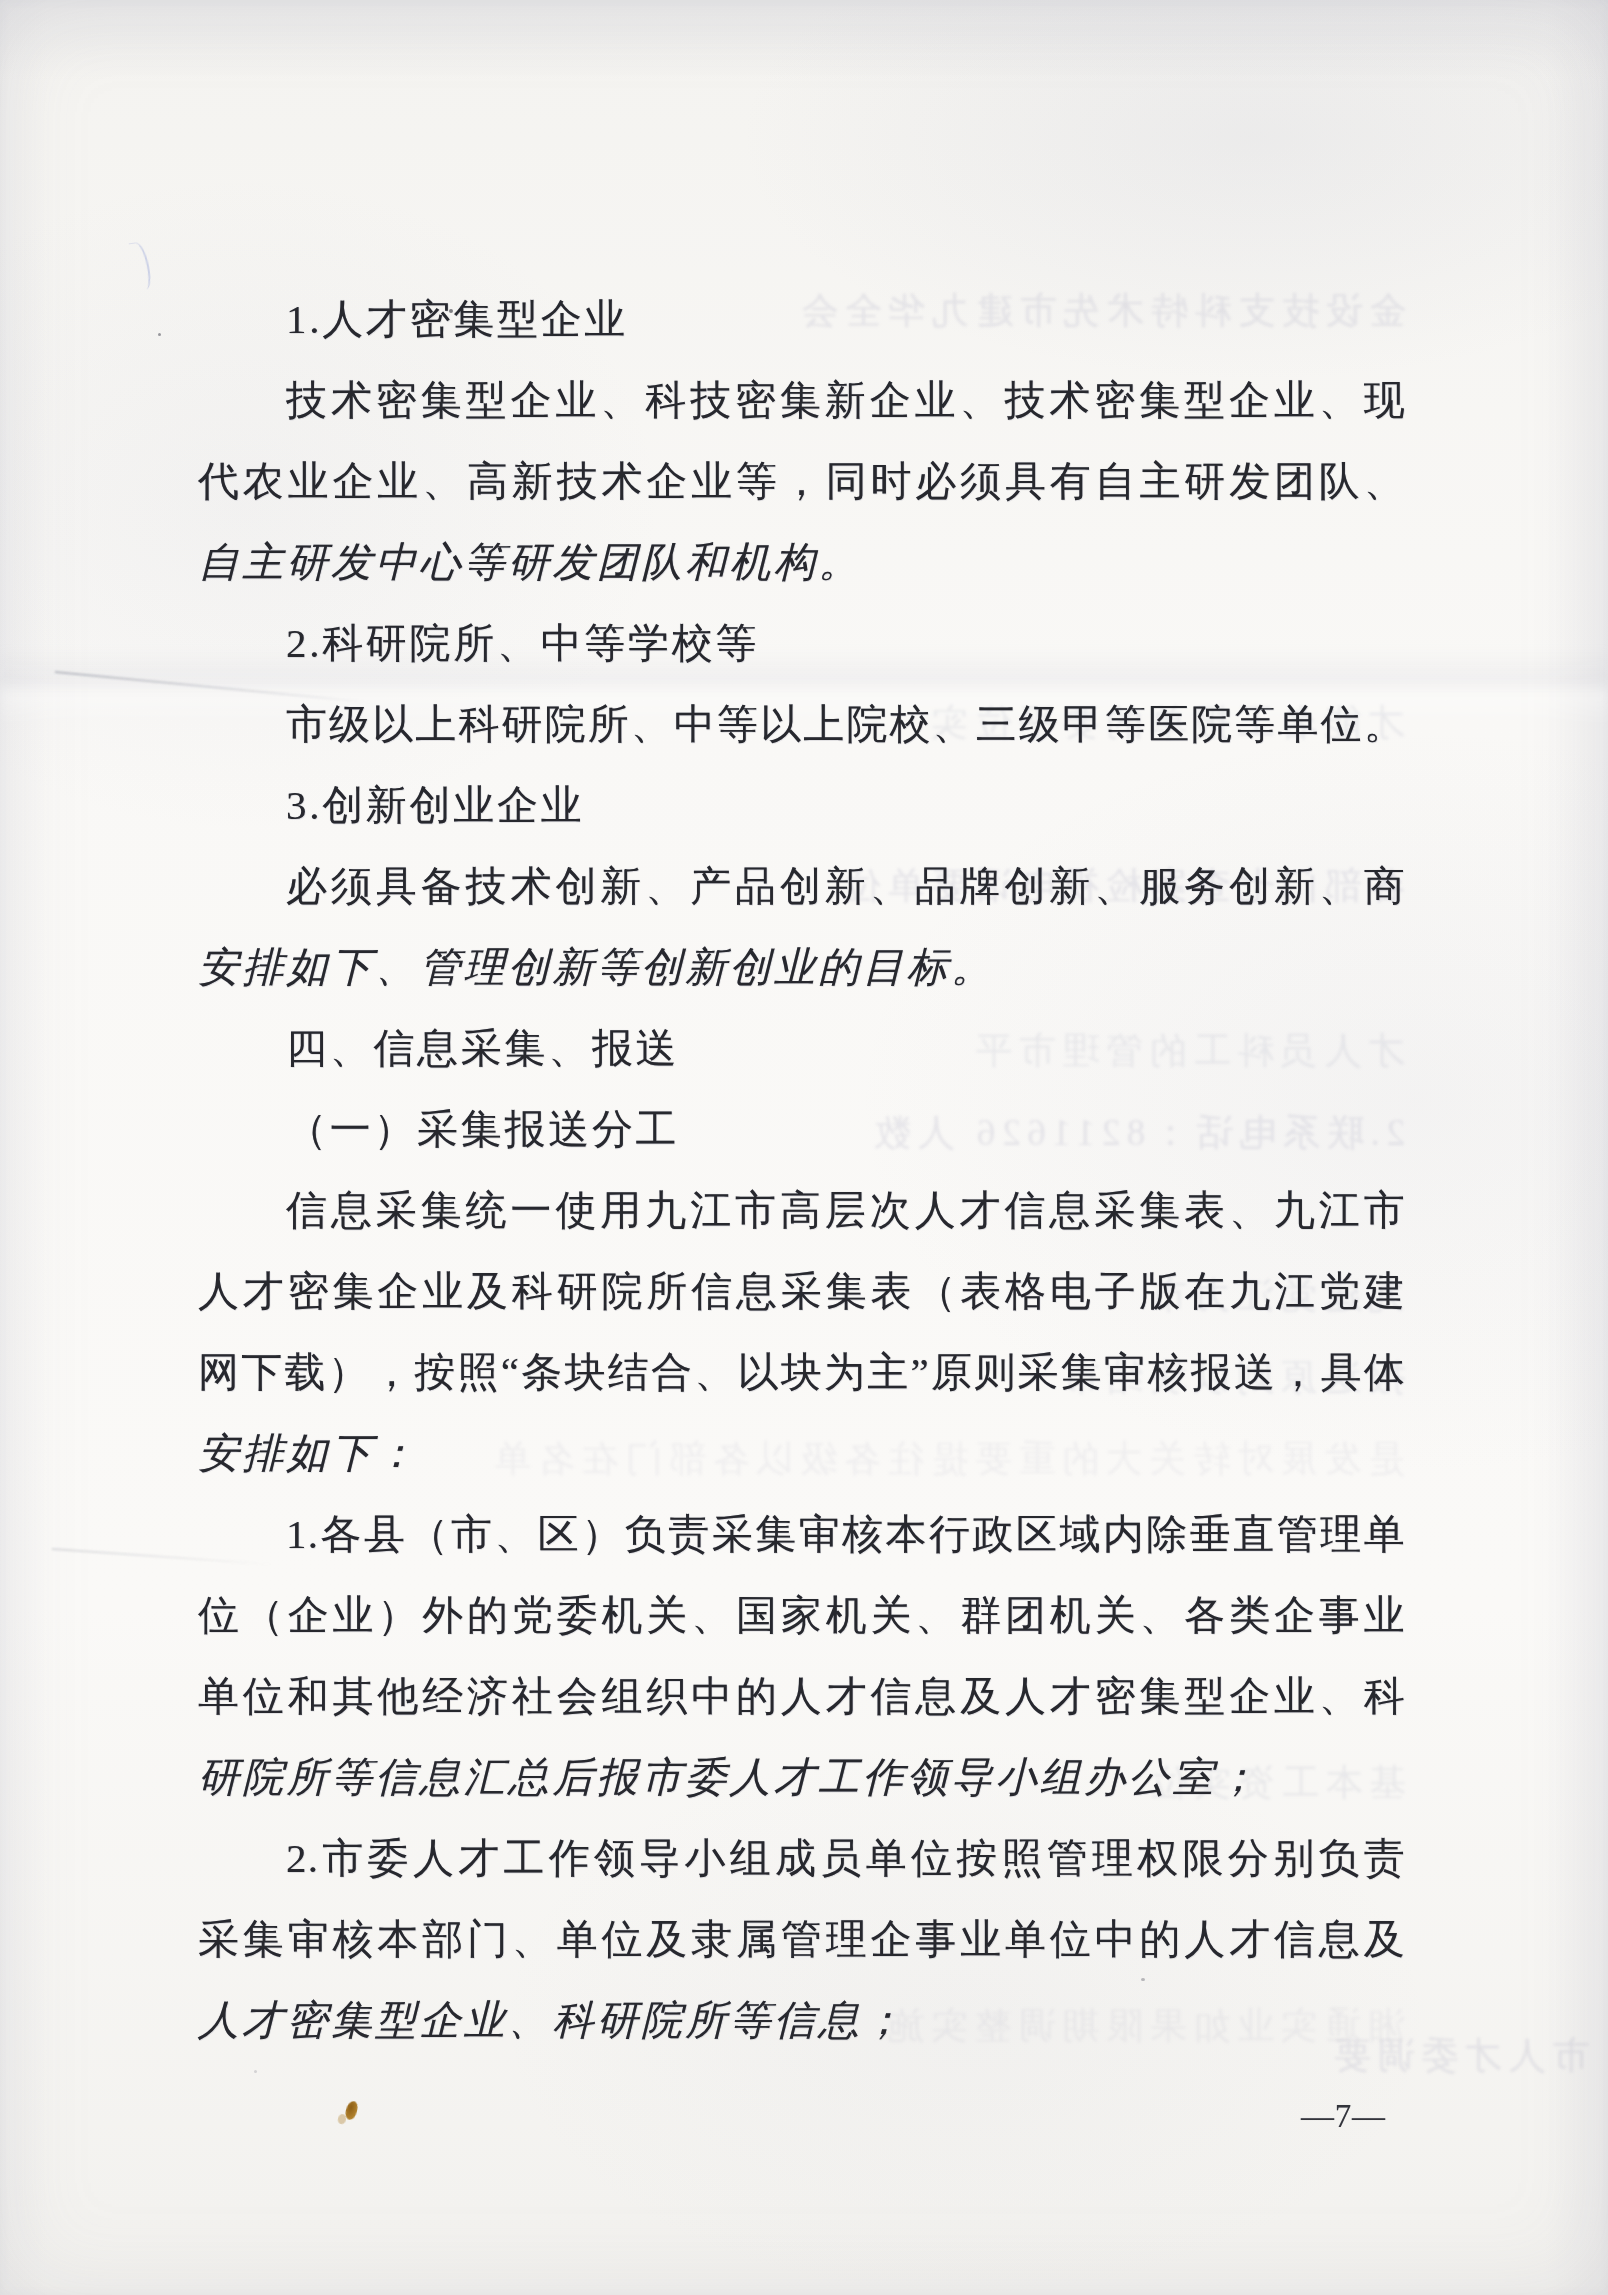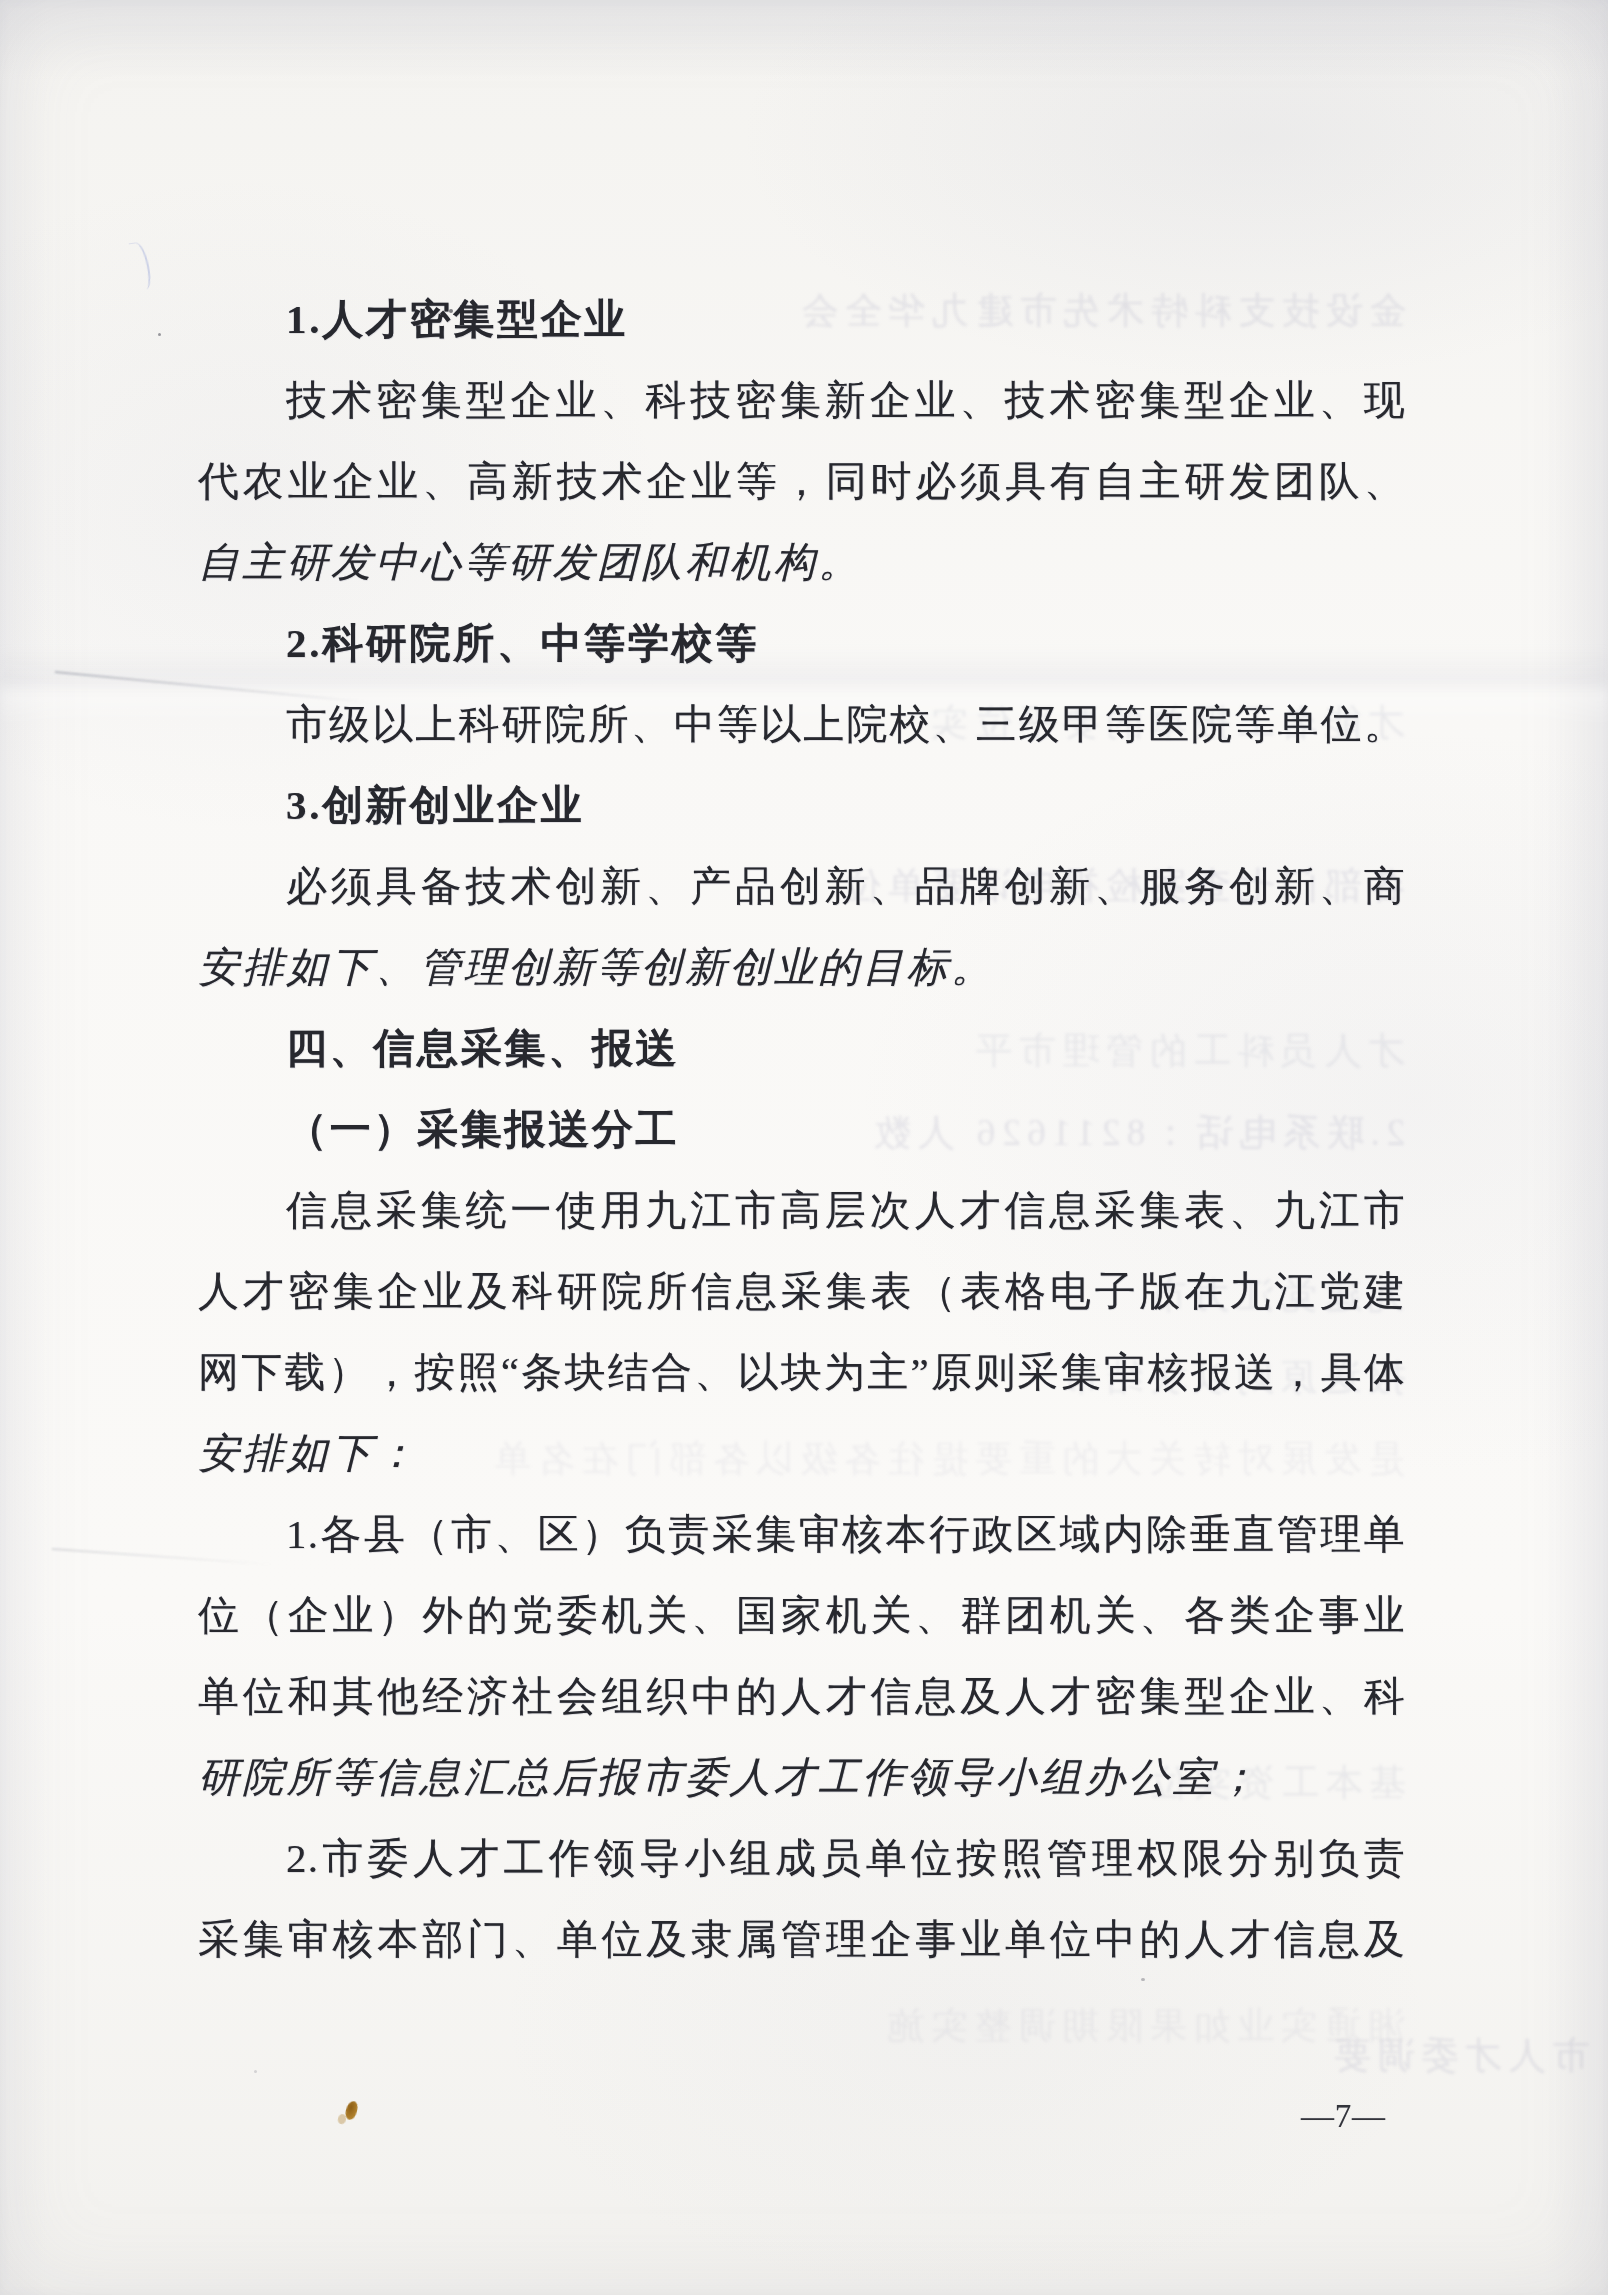--- a/index.html
+++ b/index.html
@@ -57,21 +57,21 @@
   
   .content { position: absolute; left: 198px; top: 279px; width: 1208px; }
   .ln {
     height: 81px; line-height: 81px;
     font-size: 41px; letter-spacing: 1.3px;
     color: #27282e;
     text-shadow: 0 0 0.7px rgba(45,48,75,0.45), 0.7px 0.7px 0 rgba(80,82,110,0.10);
   }
   .ind  { padding-left: 88px; }
   .j    { text-align: justify; text-align-last: justify; }
-  .h    { font-weight: 700; letter-spacing: 2.7px; }
+  .h    { font-weight: 400; letter-spacing: 2.7px; }
   .last { letter-spacing: 3.3px; font-style: italic; }
 
   .pageno {
     position: absolute; left: 1301px; top: 2096px;
     font-size: 33px; line-height: 41px; letter-spacing: 0.7px;
     color: #33343b;
     text-shadow: 0 0 0.7px rgba(45,48,75,0.4);
   }
 
   
@@ -138,20 +138,21 @@
     <div class="ln ind j">信息采集统一使用九江市高层次人才信息采集表、九江市</div>
     <div class="ln j">人才密集企业及科研院所信息采集表（表格电子版在九江党建</div>
     <div class="ln j">网下载），按照“条块结合、以块为主”原则采集审核报送，具体</div>
     <div class="ln last">安排如下：</div>
     <div class="ln ind j">1.各县（市、区）负责采集审核本行政区域内除垂直管理单</div>
     <div class="ln j">位（企业）外的党委机关、国家机关、群团机关、各类企事业</div>
     <div class="ln j">单位和其他经济社会组织中的人才信息及人才密集型企业、科</div>
     <div class="ln last">研院所等信息汇总后报市委人才工作领导小组办公室；</div>
     <div class="ln ind j">2.市委人才工作领导小组成员单位按照管理权限分别负责</div>
     <div class="ln j">采集审核本部门、单位及隶属管理企事业单位中的人才信息及</div>
+    <div class="ln last">人才密集型企业、科研院所等信息；</div>
   </div>
 
   <div class="pageno">—7—</div>
 
   <div class="mark-brown"></div>
   <div class="mark-blue"></div>
   <div class="speck speck-1"></div>
   <div class="speck speck-2"></div>
   <div class="speck speck-3"></div>
   <div class="speck speck-4"></div>

